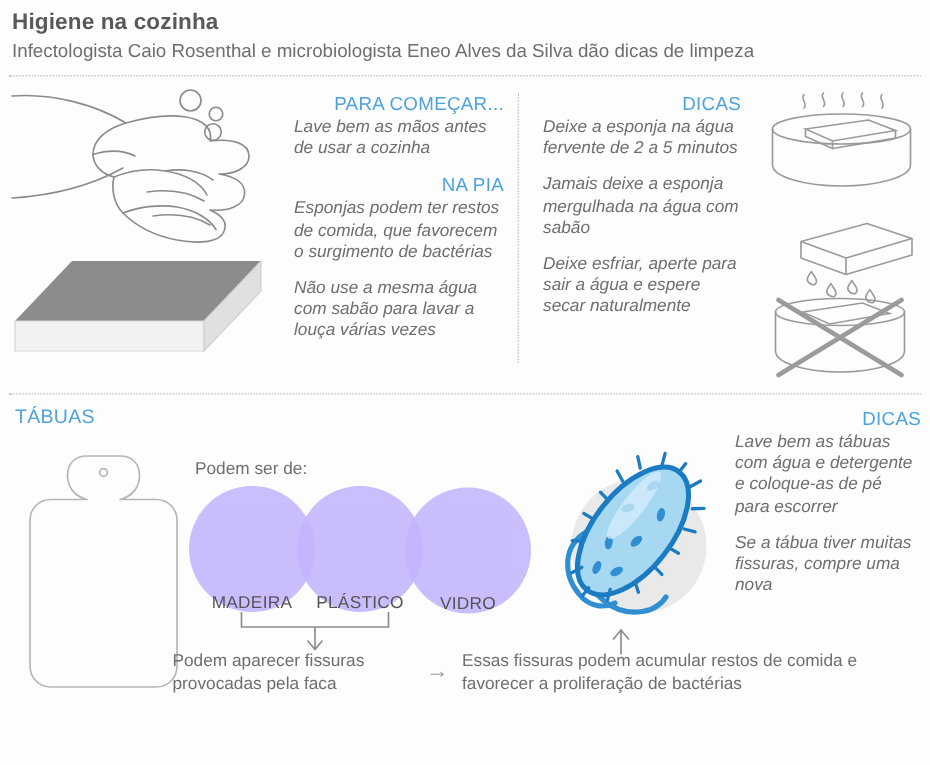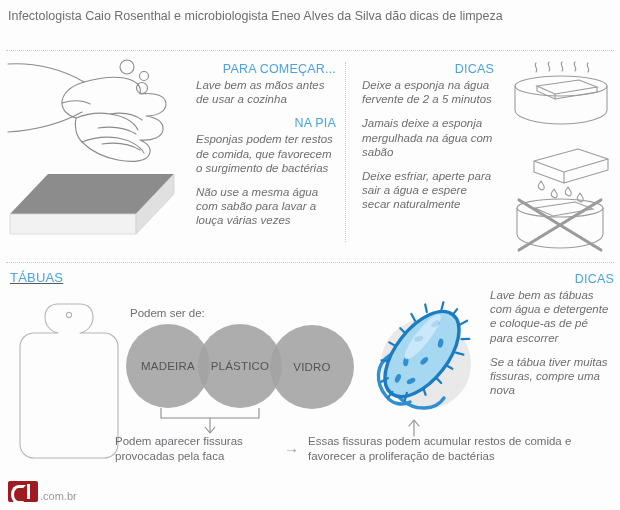--- a/index.html
+++ b/index.html
@@ -81,24 +81,24 @@
   }
 
   
   .illu { position: absolute; }
 
   
   .venn-wrap { position: absolute; }
   .circle {
     position: absolute;
     border-radius: 50%;
-    background: #a3a3a3;
+    background: #c4b5fd;
     opacity: 0.88;
     display: flex;
-    align-items: center;
+    align-items: flex-end;
     justify-content: center;
   }
   .circle span {
     color: #3c3c3c;
     font-size: 11.5px;
     letter-spacing: 0.2px;
     position: relative;
     z-index: 3;
   }
 
@@ -161,20 +161,21 @@
     margin-left: 2px;
     margin-bottom: 0px;
   }
 </style>
 </head>
 <body>
 
 <div class="page">
 
   <div class="header">
+    <div class="title">Higiene na cozinha</div>
     <div class="subtitle">Infectologista Caio Rosenthal e microbiologista Eneo Alves da Silva dão dicas de limpeza</div>
   </div>
 
   <div class="divider-h" style="top:50px;"></div>
 
   <div class="divider-v" style="left:345px;"></div>
 
   <svg class="illu" style="left:6px; top:56px;" width="175" height="125" viewBox="0 0 175 125">
     <g fill="none" stroke="#8b8b8b" stroke-width="1.1" stroke-linejoin="round" stroke-linecap="round">
 
@@ -268,21 +269,21 @@
       <polygon points="30,12 70,6 88,13 48,20"></polygon>
     </g>
     <g stroke="#9b9b9b" stroke-width="3.2" stroke-linecap="round">
       <line x1="14" y1="4" x2="96" y2="54"></line>
       <line x1="96" y1="4" x2="14" y2="54"></line>
     </g>
   </svg>
 
   <div class="divider-h" style="top:262px;"></div>
 
-  <div class="text-col" style="left:10px; top:270px;text-decoration:underline;">
+  <div class="text-col" style="left:10px; top:270px;">
     <div class="col-head" style="font-size:13px;">TÁBUAS</div>
   </div>
 
   <svg class="illu" style="left:14px; top:298px;" width="110" height="165" viewBox="0 0 110 165">
     <g fill="none" stroke="#b5b5b5" stroke-width="1.1" stroke-linejoin="round">
       <path d="M44 6 C36 6 31 11 31 19 C31 27 36 33 44 35
                L20 35 C12 35 6 41 6 49
                L6 146 C6 154 12 160 20 160
                L90 160 C98 160 104 154 104 146
                L104 49 C104 41 98 35 90 35
@@ -369,18 +370,14 @@
   </svg>
 
   <div class="caption" style="left:308px; top:434px; width:288px;">Essas fissuras podem acumular restos de comida e favorecer a proliferação de bactérias</div>
 
   <div class="text-col" style="left:490px; top:272px; width:124px;">
     <div class="col-head">DICAS</div>
     <div class="col-body para">Lave bem as tábuas com água e detergente e coloque-as de pé para escorrer</div>
     <div class="col-body para">Se a tábua tiver muitas fissuras, compre uma nova</div>
   </div>
 
-  <div class="logo">
-    <div class="logo-mark"></div>
-    <div class="logo-text">.com.br</div>
-  </div>
 
 </div>
 
 </body></html>

